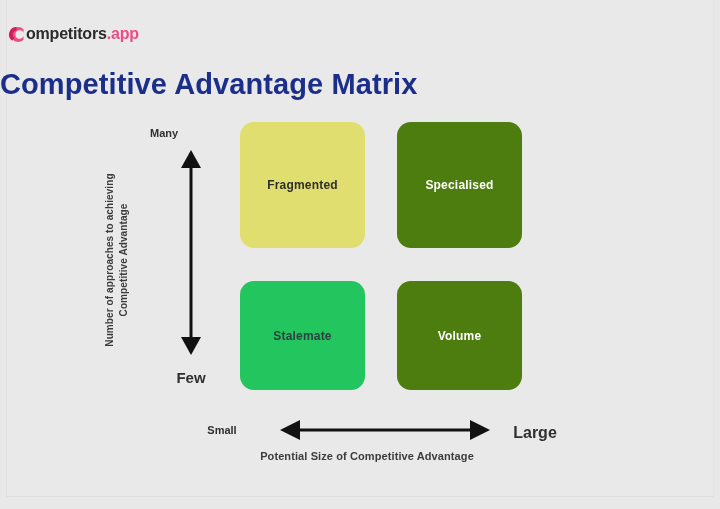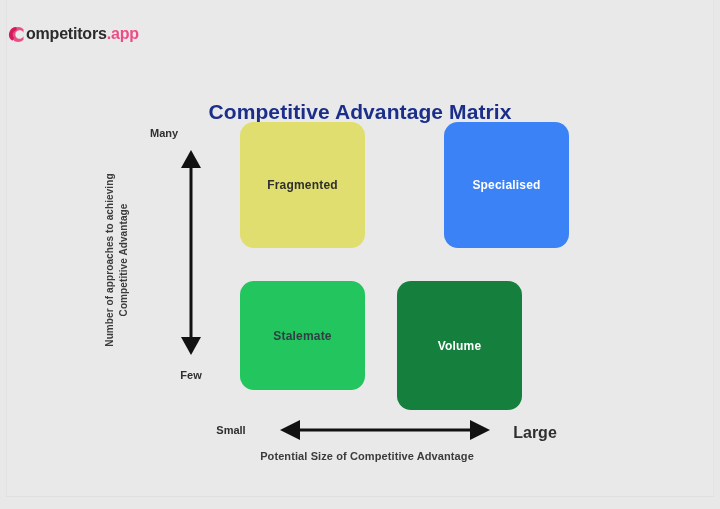--- a/index.html
+++ b/index.html
@@ -68,26 +68,24 @@
     letter-spacing: -0.2px;
     vertical-align: 1px;
   }
 
   
   #title {
     position: absolute;
     left: 0;
     top: 68px;
     width: 720px;
-    text-align: center;
-    font-size: 21px;
+    font-size: 29px;
     font-weight: 700;
     color: #1b2f8a;
     letter-spacing: 0.1px;
-    margin-top: 32px;
   }
 
   
   .quad {
     position: absolute;
     border-radius: 14px;
     display: flex;
     align-items: center;
     justify-content: center;
     font-size: 12px;
@@ -95,32 +93,31 @@
     letter-spacing: 0.2px;
   }
   #quad-fragmented {
     left: 240px; top: 122px; width: 125px; height: 126px;
     background: #e0de6e;
     color: #2f2f2f;
     align-items: center;
   }
   #quad-specialised {
     left: 397px; top: 122px; width: 125px; height: 126px;
-    background: #3b82f6;
+    background: #4d7c0f;
     color: #ffffff;
-    margin-left: 47px;
   }
   #quad-stalemate {
     left: 240px; top: 281px; width: 125px; height: 109px;
     background: #22c55e;
     color: #2f3f44;
   }
   #quad-volume {
-    left: 397px; top: 281px; width: 125px; height: 129px;
-    background: #15803d;
+    left: 397px; top: 281px; width: 125px; height: 109px;
+    background: #4d7c0f;
     color: #ffffff;
   }
 
   
   #y-axis-title {
     position: absolute;
     left: -13px;
     top: 246px;
     width: 260px;
     text-align: center;
@@ -134,32 +131,32 @@
   }
   #y-label-many {
     position: absolute;
     left: 150px; top: 127px; width: 82px;
     font-size: 11px; font-weight: 700; color: #2f2f2f;
   }
   #y-label-few {
     position: absolute;
     left: 150px; top: 369px; width: 82px;
     text-align: center;
-    font-size: 11px; font-weight: 700; color: #2f2f2f;
+    font-size: 15px; font-weight: 700; color: #2f2f2f;
   }
   #y-arrow {
     position: absolute;
     left: 176px; top: 150px;
     width: 30px; height: 205px;
   }
 
   
   #x-label-small {
     position: absolute;
-    left: 196px; top: 424px; width: 70px;
+    left: 187px; top: 424px; width: 70px;
     text-align: center;
     font-size: 11px; font-weight: 700; color: #2f2f2f;
   }
   #x-label-large {
     position: absolute;
     left: 500px; top: 424px; width: 70px;
     text-align: center;
     font-size: 16px; font-weight: 700; color: #2f2f2f;
   }
   #x-arrow {

